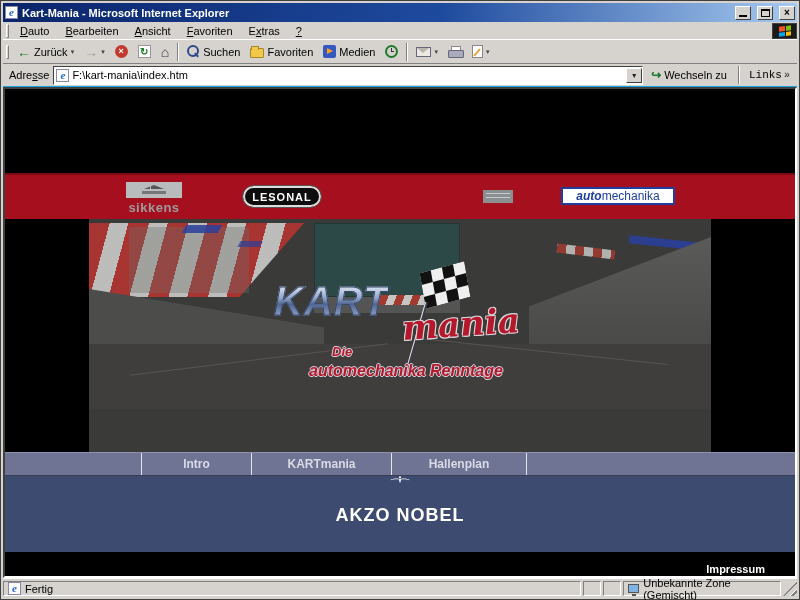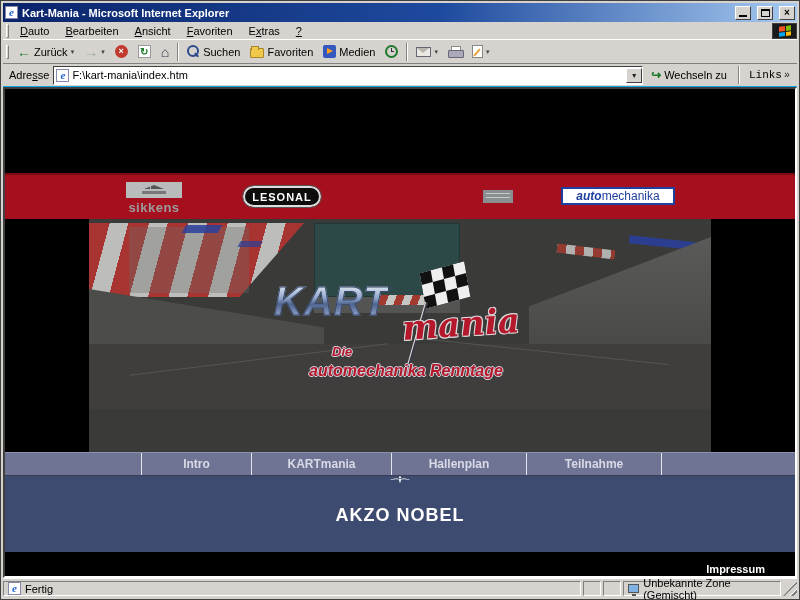--- a/index.html
+++ b/index.html
@@ -391,21 +391,20 @@
         <div class="tagline1">Die</div>
         <div class="tagline2">automechanika Renntage</div>
       </div>
     </div>
 
     <div class="navbar">
       <div class="nav-cell nc-sp1"></div>
       <div class="nav-cell nc-1">Intro</div>
       <div class="nav-cell nc-2">KARTmania</div>
       <div class="nav-cell nc-3">Hallenplan</div>
-      <div class="nav-cell nc-4">Teilnahme</div>
       <div class="nav-cell nc-sp2"></div>
     </div>
 
     <div class="akzo-band">
       <svg width="92" height="32" viewBox="0 0 92 32">
         <g fill="#ffffff">
           <circle cx="46" cy="6" r="5"></circle>
           <path d="M2,17 C20,9 38,11 46,14 C54,11 72,9 90,17 L90,20 C72,13 54,15 46,18 C38,15 20,13 2,20 Z"></path>
           <path d="M41,15 L51,15 L48,31 L44,31 Z"></path>
         </g>

